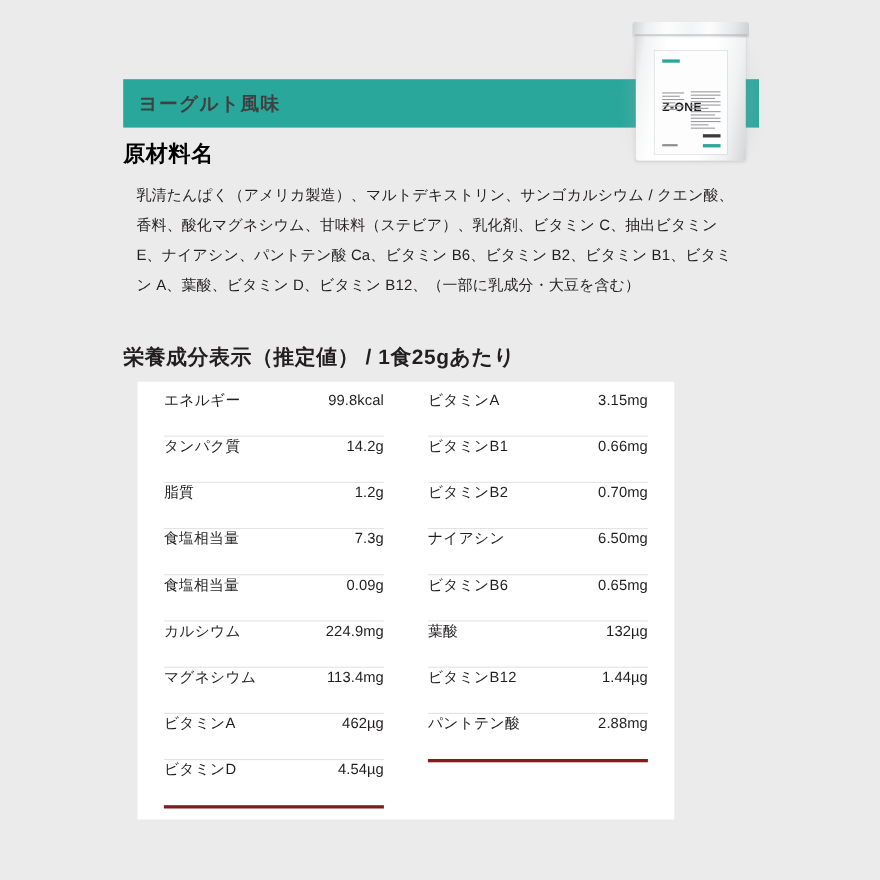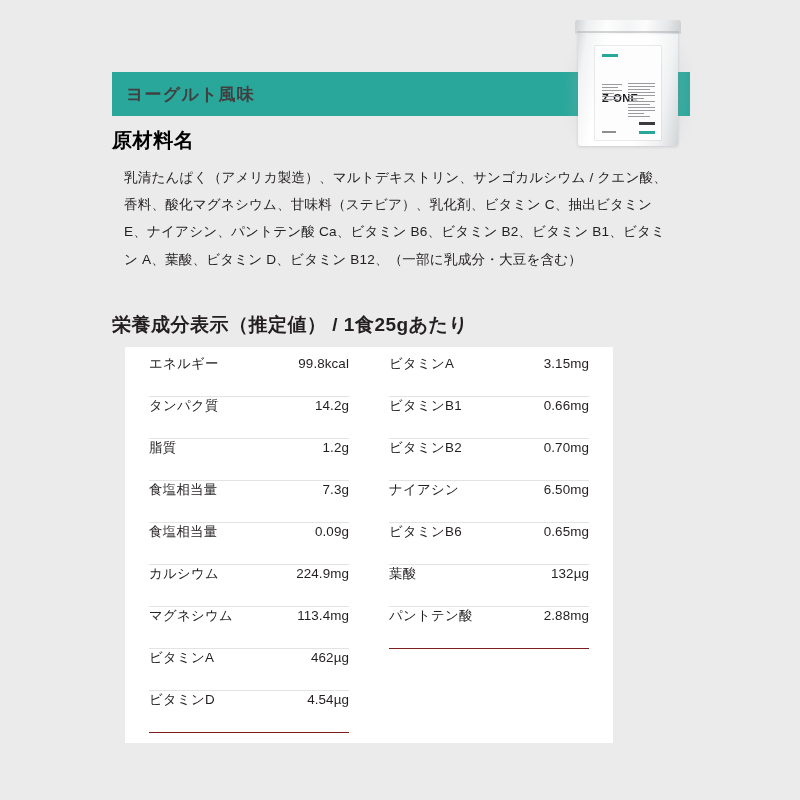--- a/index.html
+++ b/index.html
@@ -239,21 +239,21 @@
 
   .nut-row {
     display: flex;
     align-items: baseline;
     justify-content: space-between;
     height: 41px;
     border-bottom: 1px solid #e3e3e4;
     font-size: 13.4px;
     color: #231f20;
   }
-  .nut-row:last-child { border-bottom: 1px solid #7f1d1d; gap: 21px; }
+  .nut-row:last-child { border-bottom: 3px solid #7f1d1d; gap: 21px; }
   .nut-label {
     font-weight: 400;
     letter-spacing: 0.3px;
     white-space: nowrap;
   }
   .nut-value {
     font-weight: 400;
     letter-spacing: 0.1px;
     white-space: nowrap;
     text-align: right;
@@ -371,19 +371,23 @@
         </div>
         <div class="nut-row">
           <span class="nut-label">ビタミンB6</span>
           <span class="nut-value">0.65mg</span>
         </div>
         <div class="nut-row">
           <span class="nut-label">葉酸</span>
           <span class="nut-value">132µg</span>
         </div>
         <div class="nut-row">
+          <span class="nut-label">ビタミンB12</span>
+          <span class="nut-value">1.44µg</span>
+        </div>
+        <div class="nut-row">
           <span class="nut-label">パントテン酸</span>
           <span class="nut-value">2.88mg</span>
         </div>
       </div>
   </div>
 
 </div>
 
 </body></html>

